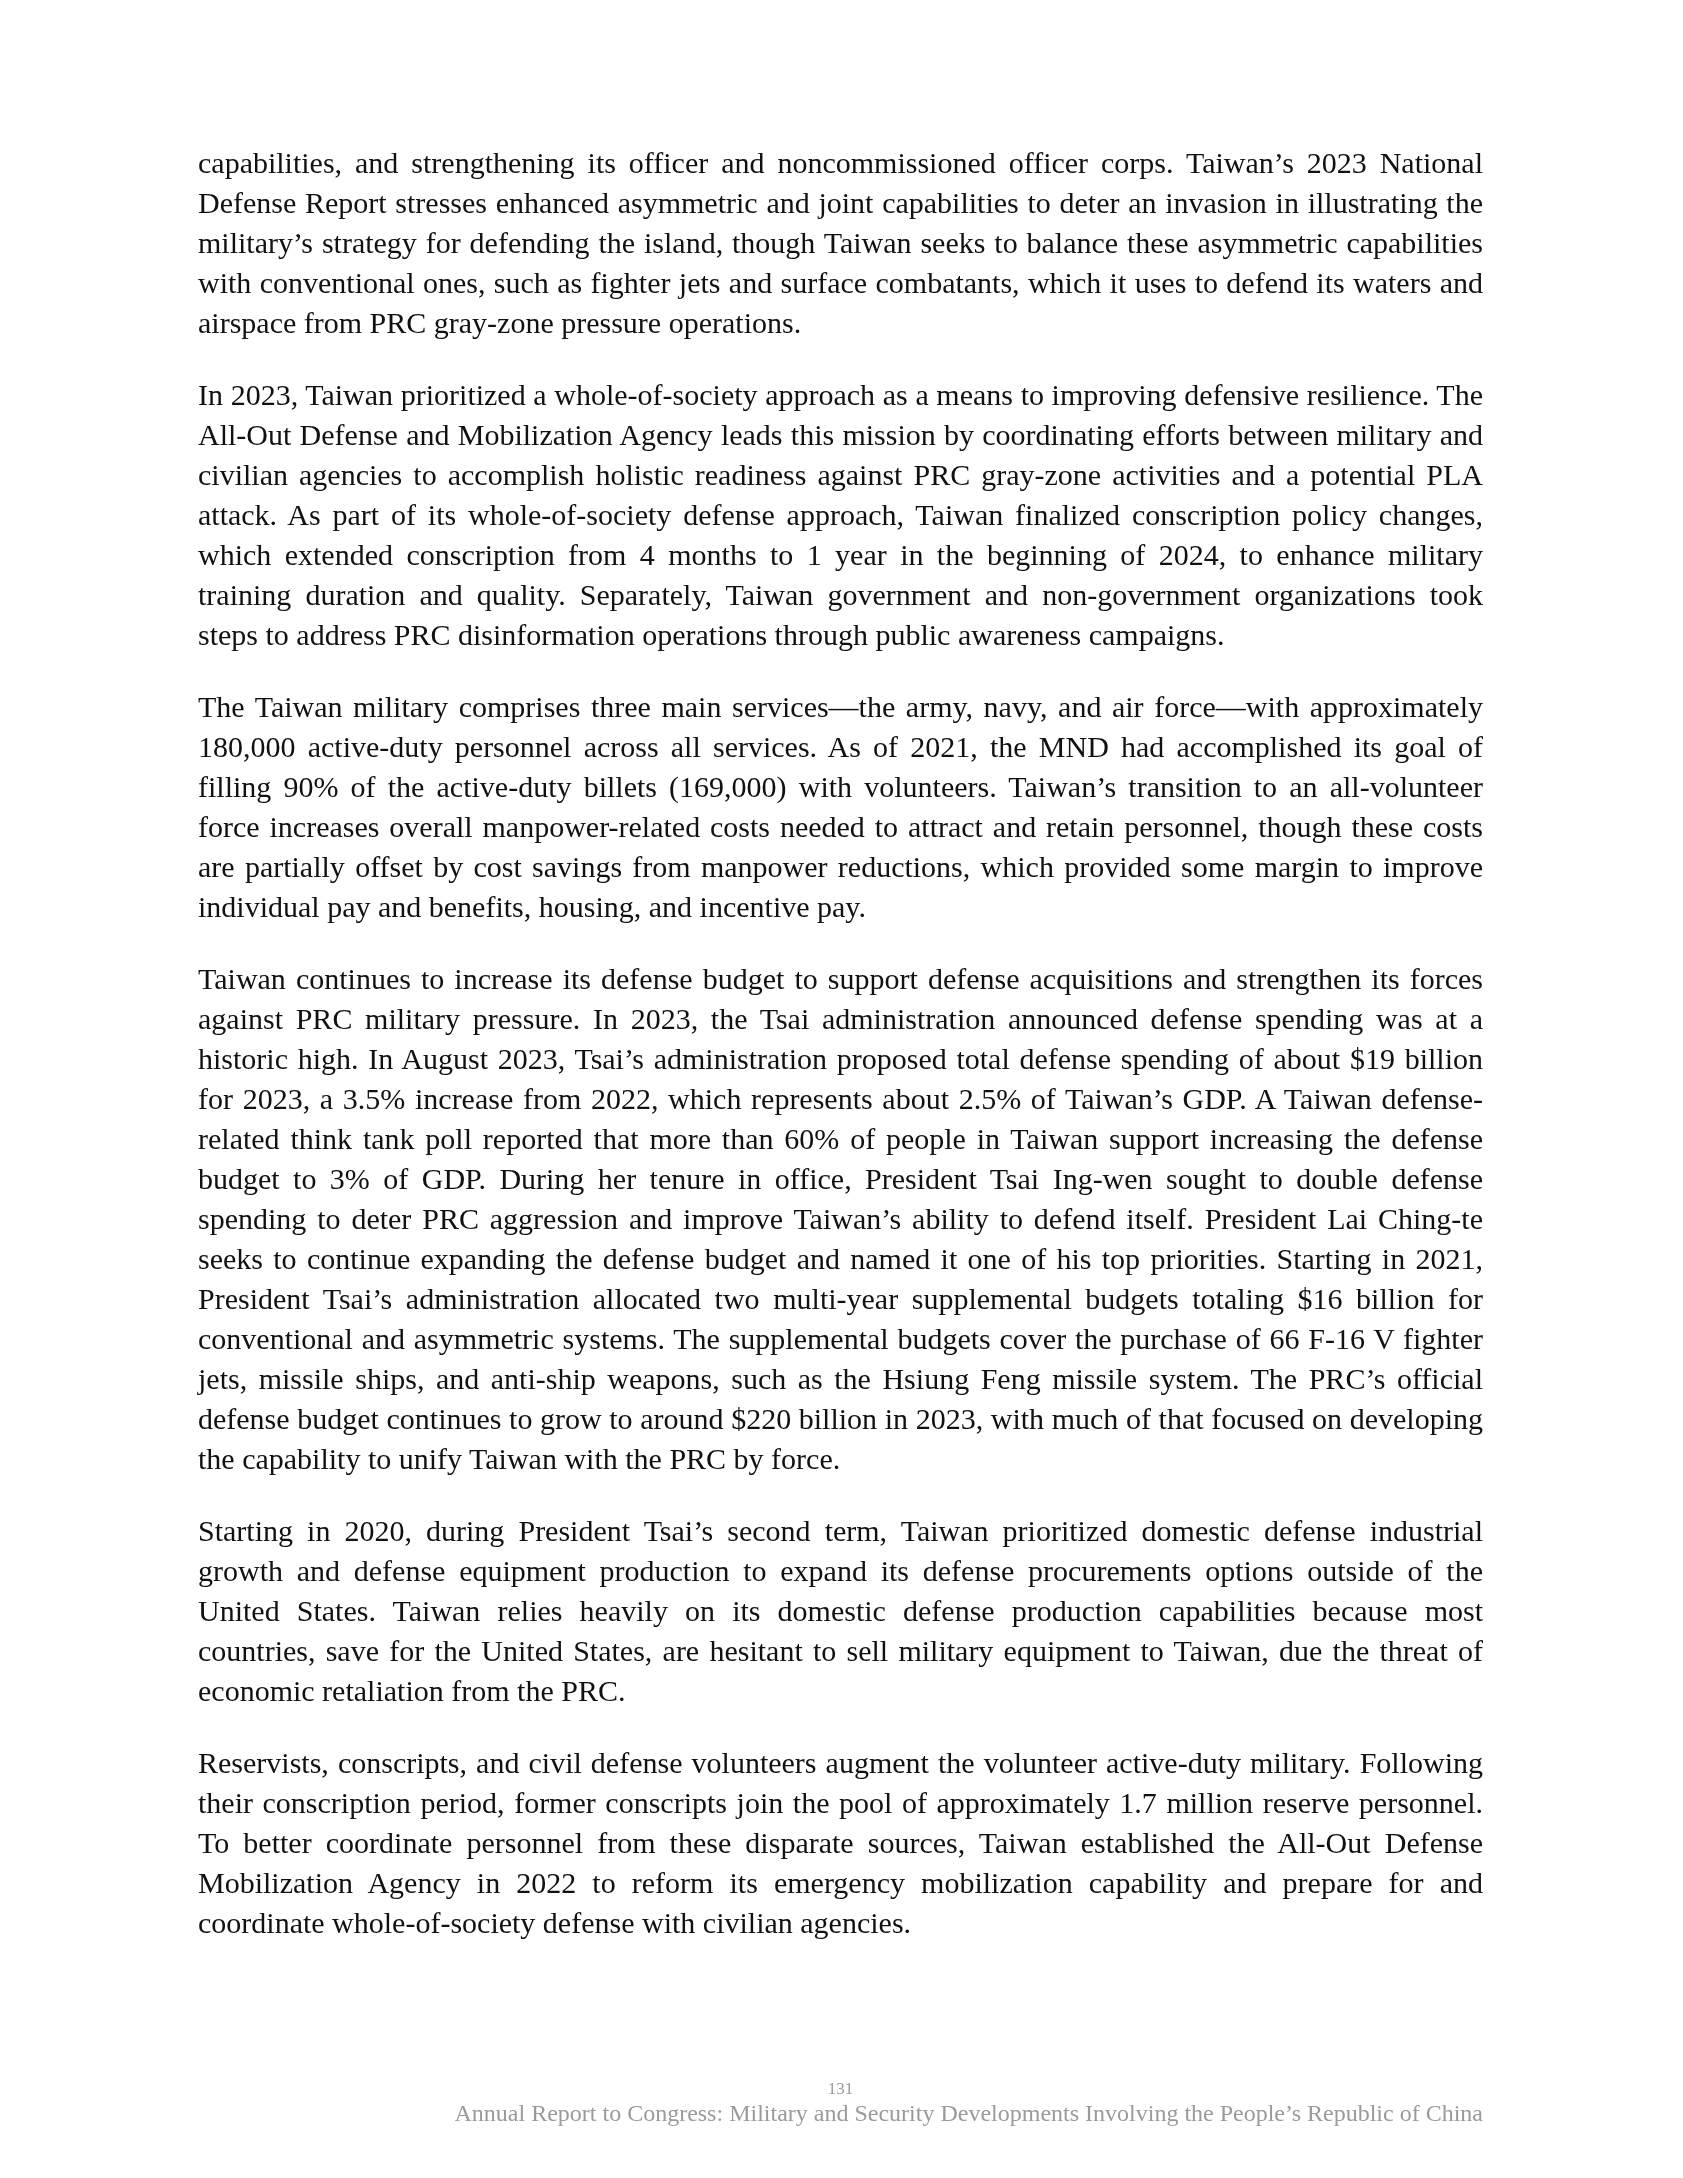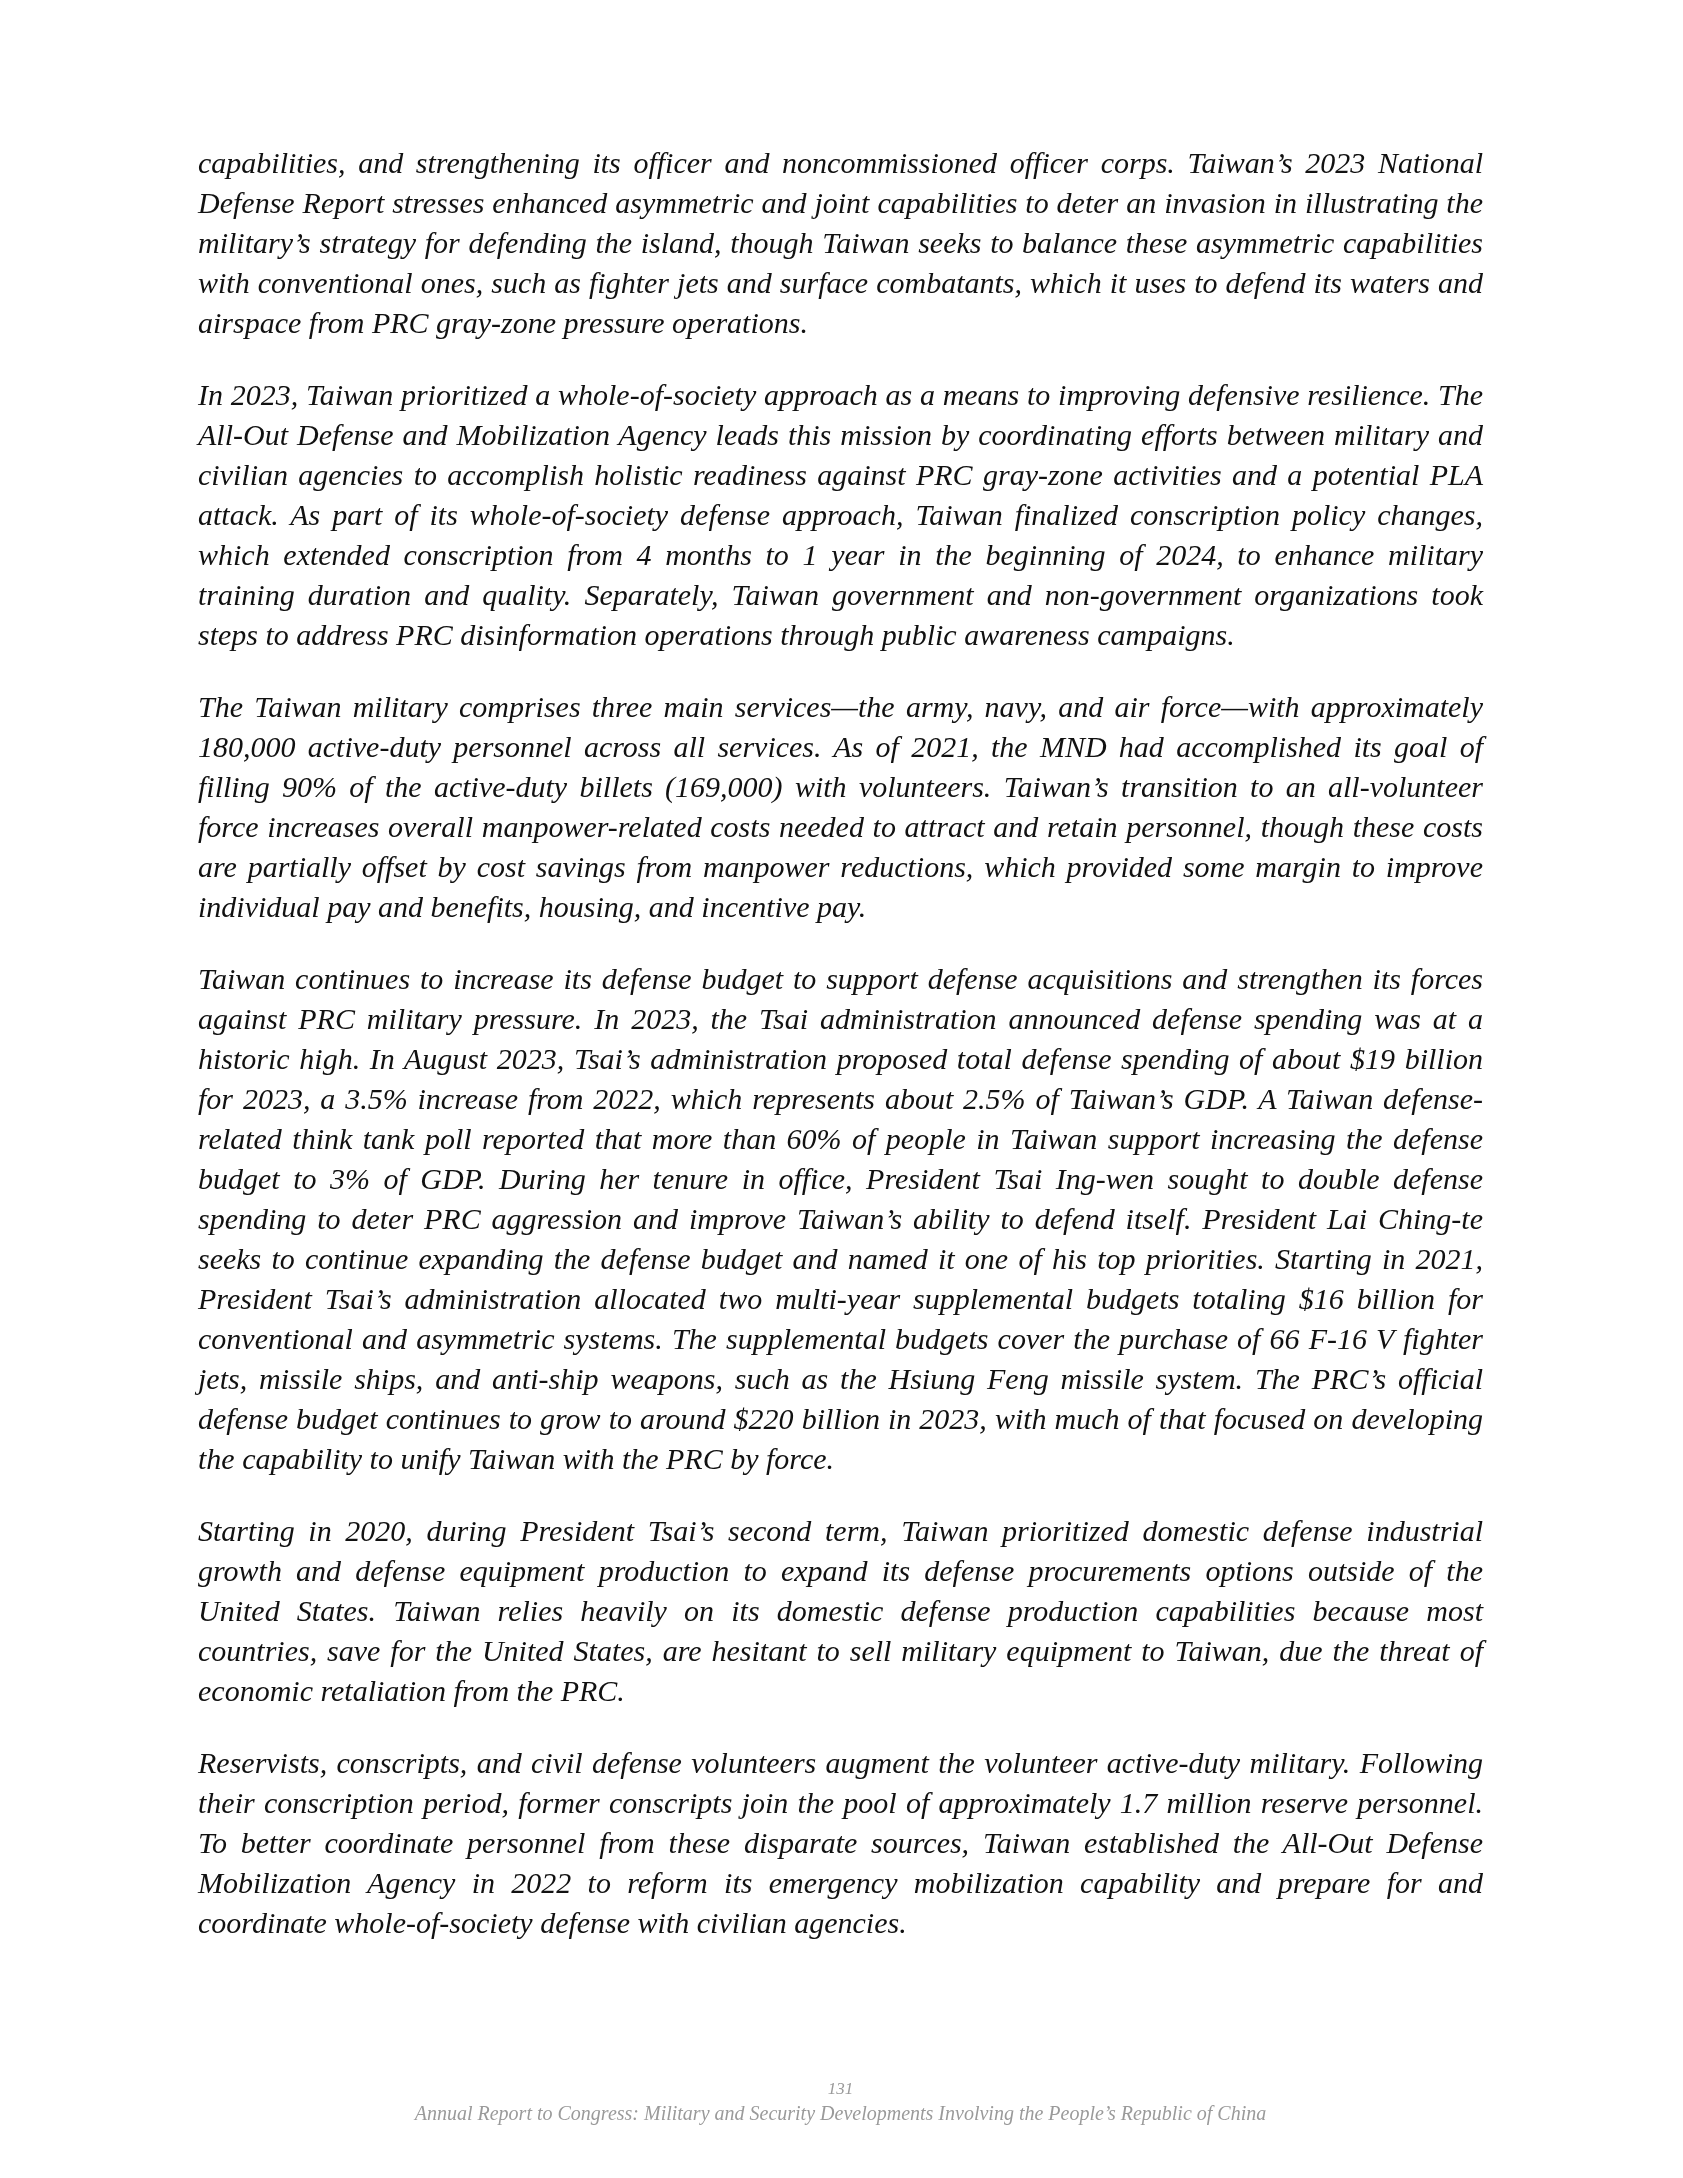--- a/index.html
+++ b/index.html
@@ -13,21 +13,20 @@
       position: relative;
       overflow: hidden;
       font-family: "Liberation Serif", "DejaVu Serif", serif;
       color: #111111;
     }
     .page {
       position: absolute;
       left: 0; top: 0;
       width: 1683px;
       height: 2178px;
-      font-style: italic;
     }
     .body-text {
       position: absolute;
       left: 198px;
       top: 143px;
       width: 1285px;
     }
     .body-text p {
       margin: 0 0 32px 0;
       font-size: 30px;
@@ -43,23 +42,24 @@
       top: 2077px;
       text-align: center;
       color: #9a9a9a;
     }
     .footer .page-number {
       font-size: 17px;
       line-height: 24px;
       display: block;
     }
     .footer .running-title {
-      font-size: 20px;
+      font-size: 24px;
       line-height: 24px;
       display: block;
+      text-align: right;
     }
   </style>
 </head>
 <body>
 
 <div class="page">
   <div class="body-text">
     <p>capabilities, and strengthening its officer and noncommissioned officer corps. Taiwan’s 2023 National Defense Report stresses enhanced asymmetric and joint capabilities to deter an invasion in illustrating the military’s strategy for defending the island, though Taiwan seeks to balance these asymmetric capabilities with conventional ones, such as fighter jets and surface combatants, which it uses to defend its waters and airspace from PRC gray-zone pressure operations.</p>
     <p>In 2023, Taiwan prioritized a whole-of-society approach as a means to improving defensive resilience. The All-Out Defense and Mobilization Agency leads this mission by coordinating efforts between military and civilian agencies to accomplish holistic readiness against PRC gray-zone activities and a potential PLA attack. As part of its whole-of-society defense approach, Taiwan finalized conscription policy changes, which extended conscription from 4 months to 1 year in the beginning of 2024, to enhance military training duration and quality. Separately, Taiwan government and non-government organizations took steps to address PRC disinformation operations through public awareness campaigns.</p>
     <p>The Taiwan military comprises three main services—the army, navy, and air force—with approximately 180,000 active-duty personnel across all services. As of 2021, the MND had accomplished its goal of filling 90% of the active-duty billets (169,000) with volunteers. Taiwan’s transition to an all-volunteer force increases overall manpower-related costs needed to attract and retain personnel, though these costs are partially offset by cost savings from manpower reductions, which provided some margin to improve individual pay and benefits, housing, and incentive pay.</p>

